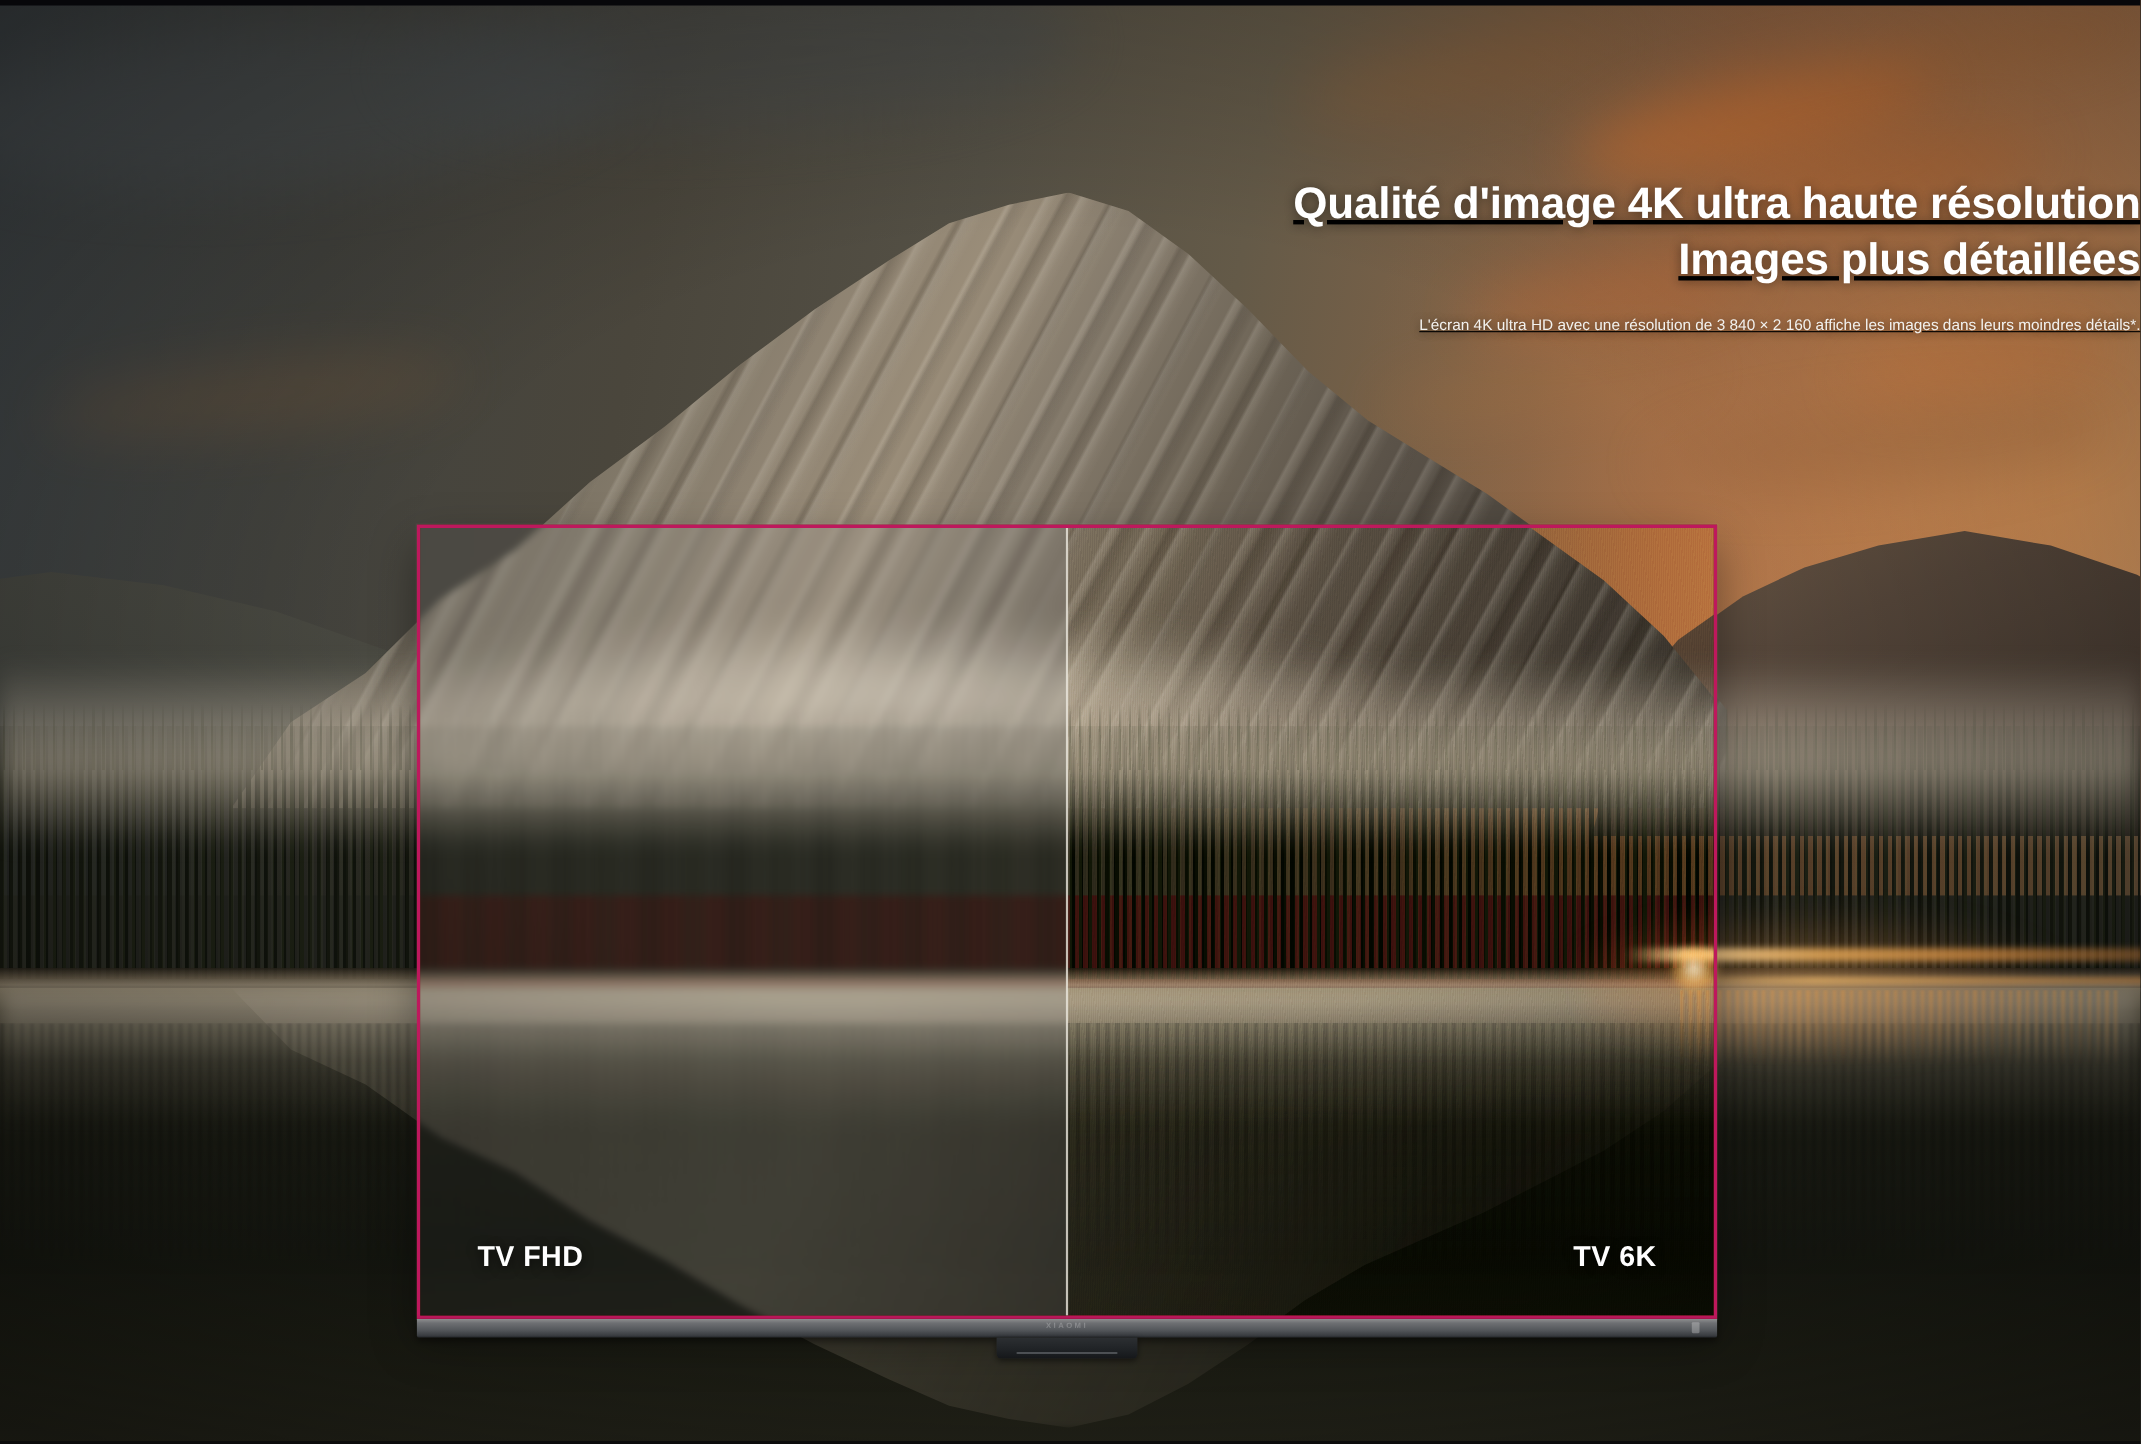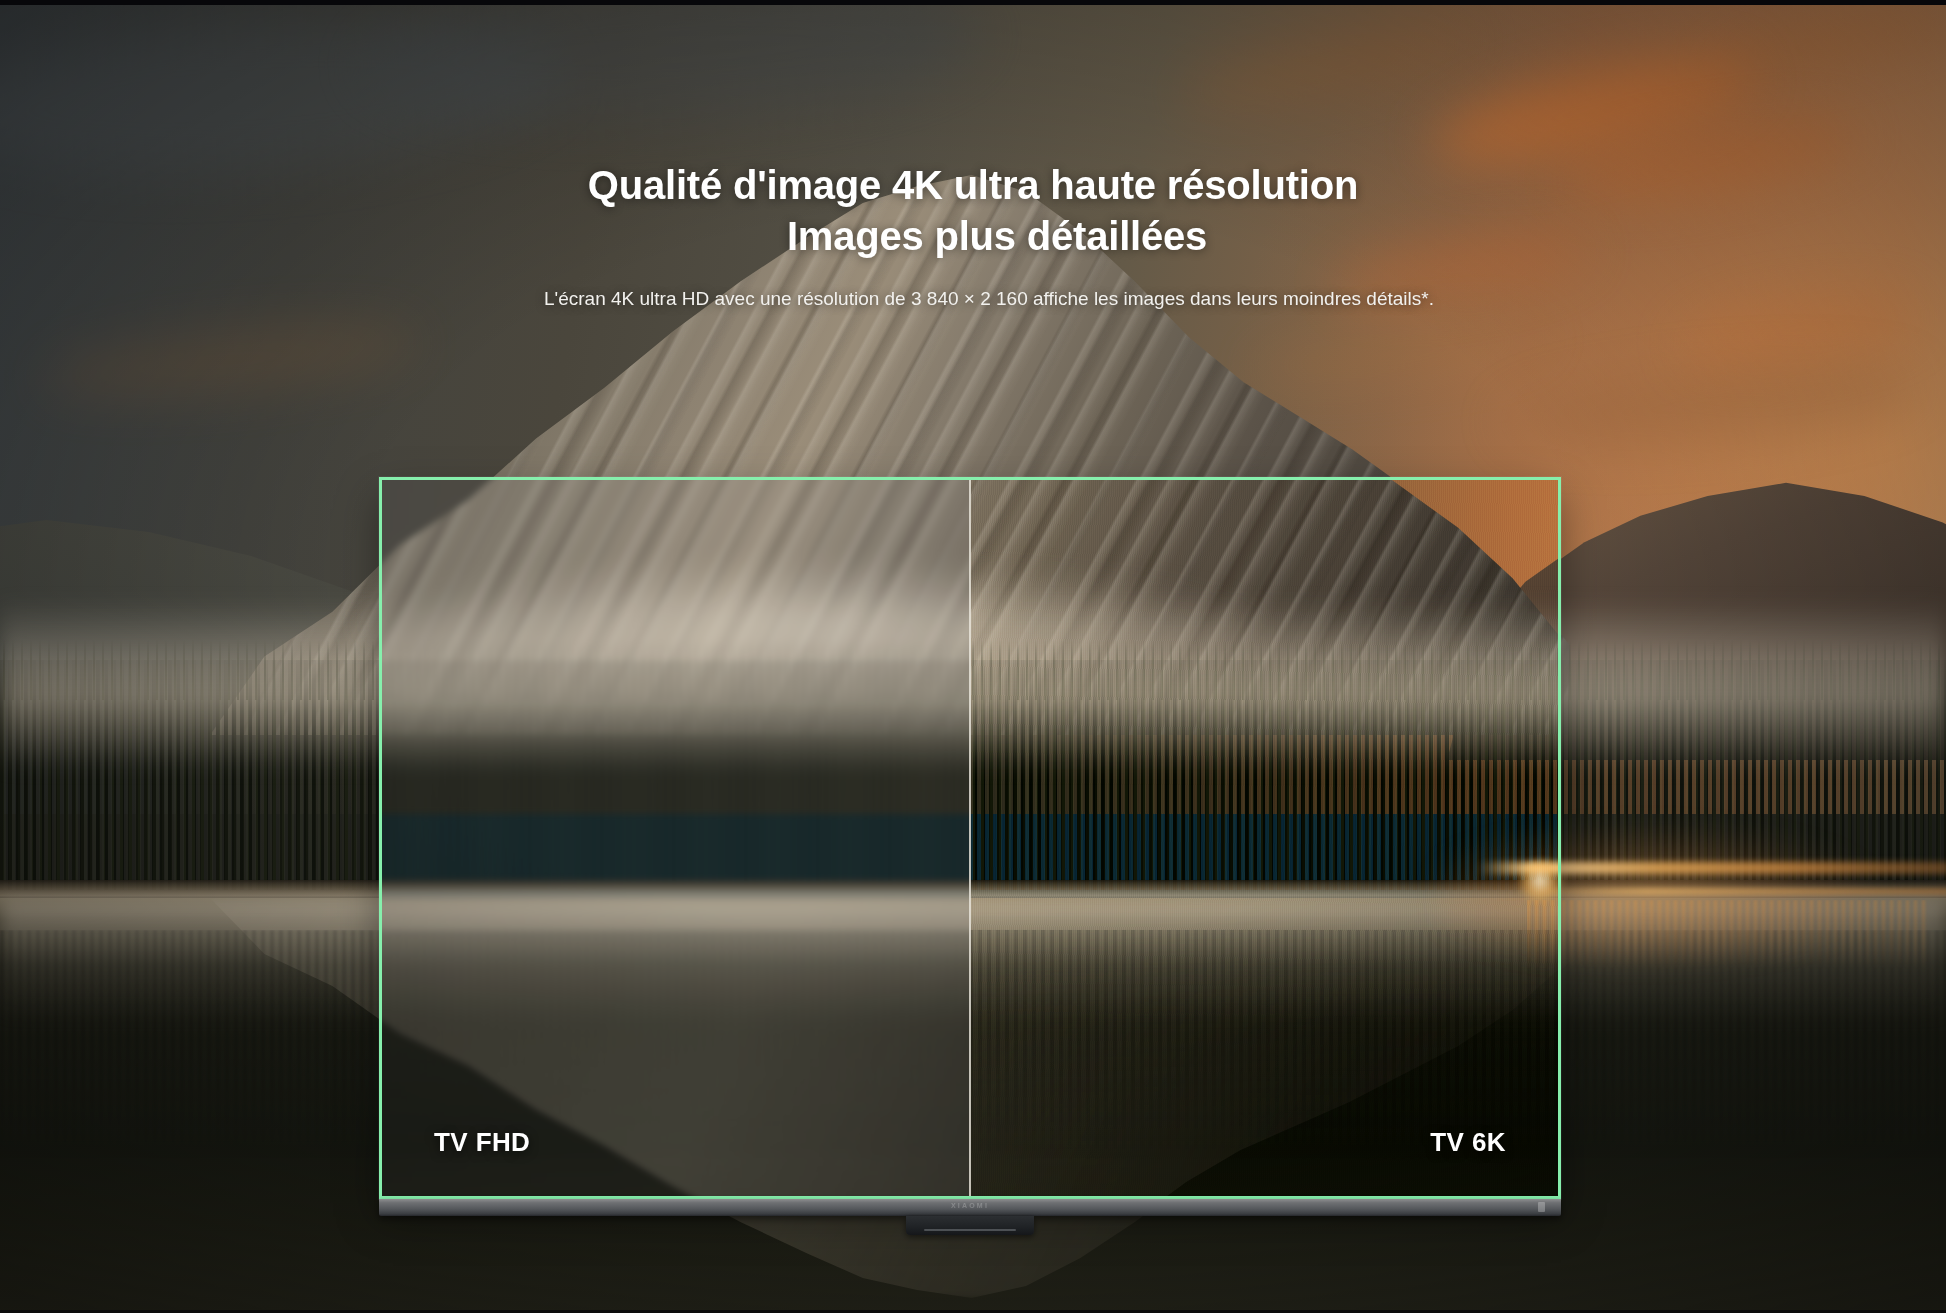--- a/index.html
+++ b/index.html
@@ -275,56 +275,57 @@
     background:#07070a;
   }
   .botbar {
     position:absolute; left:0; bottom:0; width:100%; height:3px;
     background:#0c0c0c;
   }
 
   
   .copy {
     position:absolute; left:0; top:0; width:100%;
-    text-align:center;
+    text-align:right;
     z-index:40;
     pointer-events:none;
+    text-decoration:underline;
   }
   .headline {
     margin-top:160px;
     color:#ffffff;
     font-size:40px;
     font-weight:bold;
     line-height:1.28;
     letter-spacing:-.2px;
     text-shadow:0 1px 10px rgba(0,0,0,.45);
   }
   .headline .l2 { display:block;padding-left:48px; }
   .subcopy {
     margin-top:24px;
     color:#f2f1ee;
-    font-size:19px;
+    font-size:14px;
     font-weight:400;
     line-height:1.4;
     text-shadow:0 1px 8px rgba(0,0,0,.5);
     padding-left:32px;
   }
 
   
   .tv {
     position:absolute;
     left:379px; top:477px;
     width:1182px; height:758px;
     z-index:30;
   }
   .tv-screen {
     position:absolute; left:0; top:0; width:100%; height:722px;
-    border:3px solid #86efac;
+    border:3px solid #be185d;
     overflow:hidden;
-    background:#0c4a6e;
+    background:#7f1d1d;
     box-shadow:0 0 0 1px rgba(255,255,255,.05), 0 18px 40px rgba(0,0,0,.38);
   }
   
   .tv-inner {
     position:absolute;
     left:-382px; top:-480px;
     width:1946px; height:1313px;
   }
 
   

